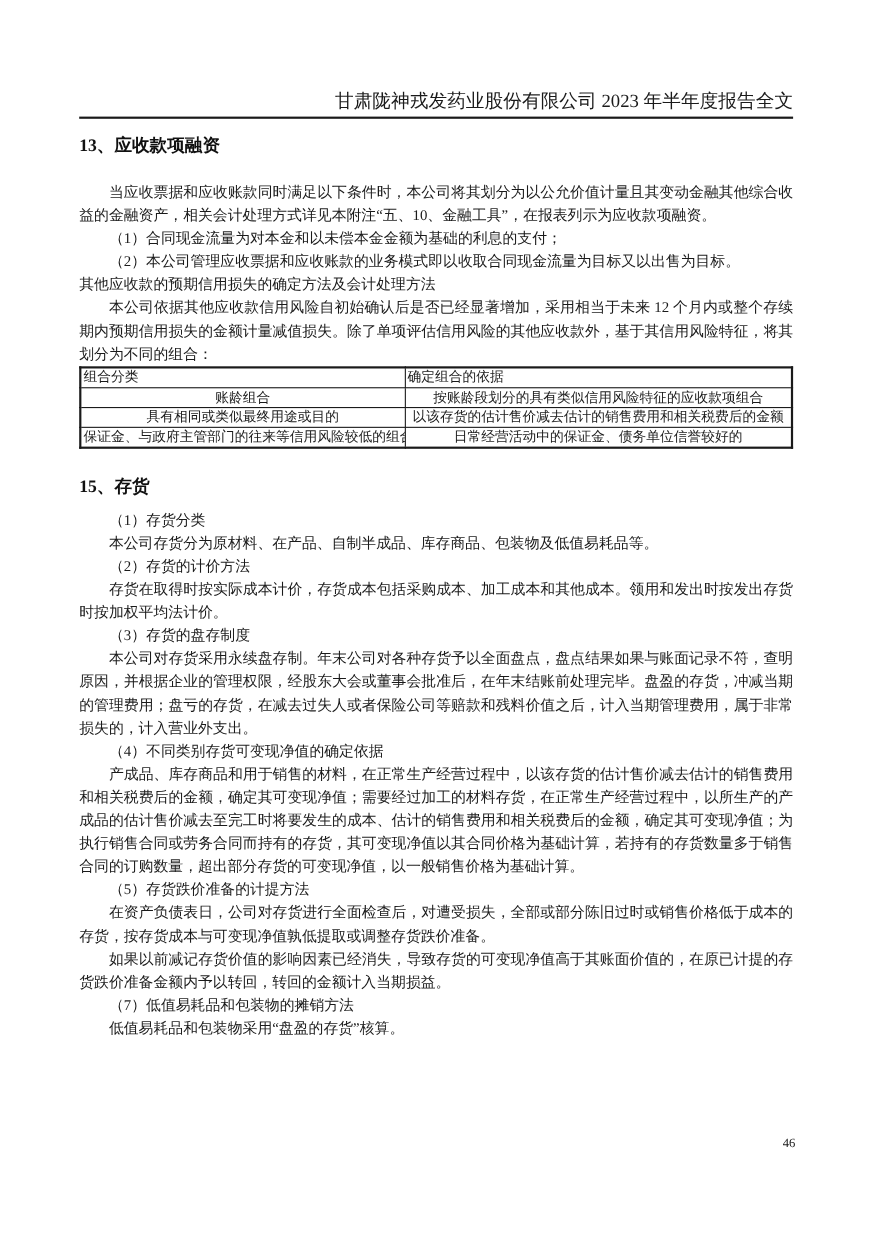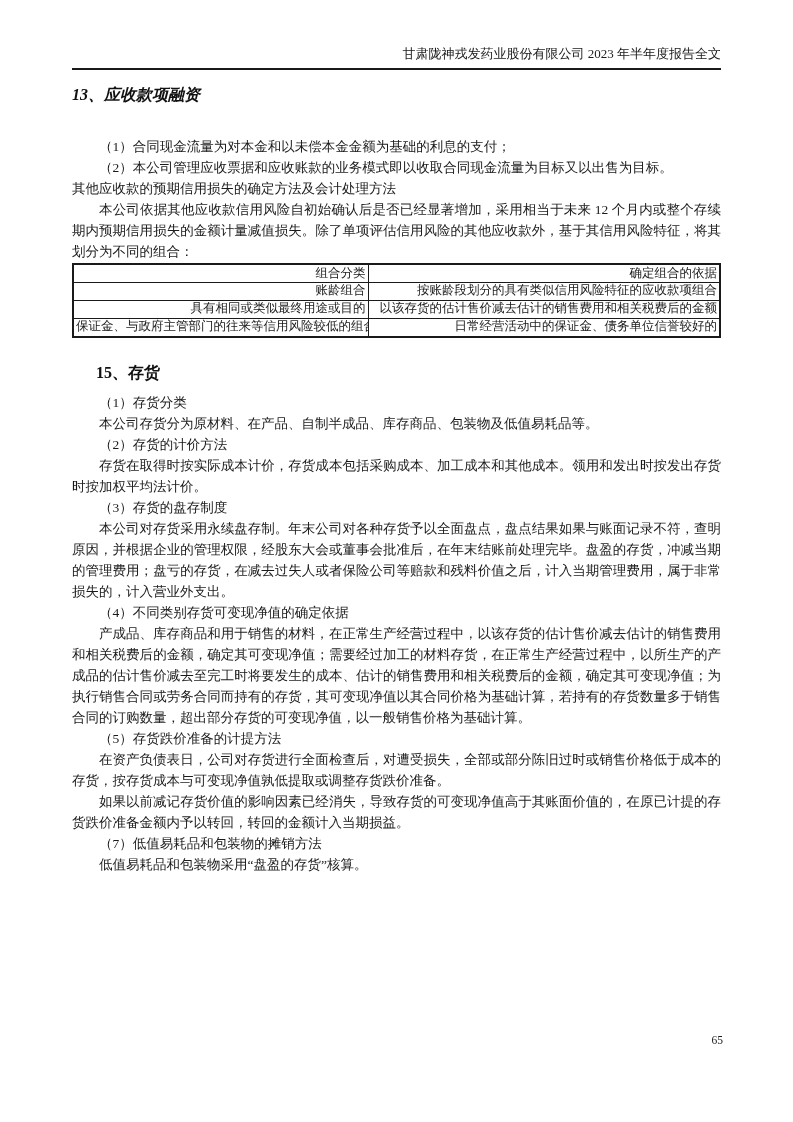--- a/index.html
+++ b/index.html
@@ -12,38 +12,38 @@
     width: 793px;
     height: 1122px;
     background: #ffffff;
     color: #1a1a1a;
     font-family: "Liberation Serif", "DejaVu Serif", serif;
     box-sizing: border-box;
     padding: 0 72px;
     overflow: hidden;
   }
   .doc-header {
-    padding-top: 46px;
+    padding-top: 84px;
     padding-bottom: 6px;
     border-bottom: 2px solid #1a1a1a;
     text-align: right;
-    font-size: 13px;
+    font-size: 17px;
     line-height: 16px;
     color: #1a1a1a;
   }
   h2.sec-heading {
     font-size: 16px;
     line-height: 18px;
     font-weight: bold;
     color: #111111;
     margin: 0;
   }
-  #h13 { margin-top: 16px; margin-bottom: 32px; font-style: italic; }
+  #h13 { margin-top: 16px; margin-bottom: 22px; }
   #h14 { margin-top: 24px; margin-bottom: 14px; }
-  #h15 { margin-top: 26px; margin-bottom: 10px; margin-left: 24px; }
+  #h15 { margin-top: 26px; margin-bottom: 10px; }
   .body-text p {
     margin: 0;
     font-size: 13.5px;
     line-height: 21px;
     text-align: justify;
     text-justify: inter-ideograph;
     word-break: break-all;
   }
   .body-text p.indent {
     text-indent: 2em;
@@ -62,25 +62,25 @@
     border: 1px solid #1a1a1a;
     font-size: 12.5px;
     line-height: 15px;
     font-weight: normal;
     padding: 1px 2px;
     height: 14px;
     overflow: hidden;
     white-space: nowrap;
   }
   table.combo-table th {
-    text-align: right;
+    text-align: left;
+    font-family: Liberation Mono, monospace;
   }
   table.combo-table td {
-    text-align: right;
-    font-family: Liberation Mono, monospace;
+    text-align: center;
   }
   col.c1 { width: 45.6%; }
   col.c2 { width: 54.4%; }
   .page-number {
     position: absolute;
     top: 1034px;
     right: 70px;
     font-size: 11.5px;
     color: #1a1a1a;
   }
@@ -89,20 +89,21 @@
 <body>
 
 <div class="page">
 
   <div class="doc-header">
     <span>甘肃陇神戎发药业股份有限公司 2023 年半年度报告全文</span>
   </div>
 
   <h2 class="sec-heading" id="h13">13、应收款项融资</h2>
   <div class="body-text">
+    <p class="indent">当应收票据和应收账款同时满足以下条件时，本公司将其划分为以公允价值计量且其变动金融其他综合收益的金融资产，相关会计处理方式详见本附注“五、10、金融工具”，在报表列示为应收款项融资。</p>
     <p class="indent">（1）合同现金流量为对本金和以未偿本金金额为基础的利息的支付；</p>
     <p class="indent">（2）本公司管理应收票据和应收账款的业务模式即以收取合同现金流量为目标又以出售为目标。</p>
   </div>
 
   <div class="body-text">
     <p class="flush">其他应收款的预期信用损失的确定方法及会计处理方法</p>
     <p class="indent">本公司依据其他应收款信用风险自初始确认后是否已经显著增加，采用相当于未来 12 个月内或整个存续期内预期信用损失的金额计量减值损失。除了单项评估信用风险的其他应收款外，基于其信用风险特征，将其划分为不同的组合：</p>
   </div>
 
   <table class="combo-table">
@@ -140,15 +141,15 @@
     <p class="indent">本公司对存货采用永续盘存制。年末公司对各种存货予以全面盘点，盘点结果如果与账面记录不符，查明原因，并根据企业的管理权限，经股东大会或董事会批准后，在年末结账前处理完毕。盘盈的存货，冲减当期的管理费用；盘亏的存货，在减去过失人或者保险公司等赔款和残料价值之后，计入当期管理费用，属于非常损失的，计入营业外支出。</p>
     <p class="indent">（4）不同类别存货可变现净值的确定依据</p>
     <p class="indent">产成品、库存商品和用于销售的材料，在正常生产经营过程中，以该存货的估计售价减去估计的销售费用和相关税费后的金额，确定其可变现净值；需要经过加工的材料存货，在正常生产经营过程中，以所生产的产成品的估计售价减去至完工时将要发生的成本、估计的销售费用和相关税费后的金额，确定其可变现净值；为执行销售合同或劳务合同而持有的存货，其可变现净值以其合同价格为基础计算，若持有的存货数量多于销售合同的订购数量，超出部分存货的可变现净值，以一般销售价格为基础计算。</p>
     <p class="indent">（5）存货跌价准备的计提方法</p>
     <p class="indent">在资产负债表日，公司对存货进行全面检查后，对遭受损失，全部或部分陈旧过时或销售价格低于成本的存货，按存货成本与可变现净值孰低提取或调整存货跌价准备。</p>
     <p class="indent">如果以前减记存货价值的影响因素已经消失，导致存货的可变现净值高于其账面价值的，在原已计提的存货跌价准备金额内予以转回，转回的金额计入当期损益。</p>
     <p class="indent">（7）低值易耗品和包装物的摊销方法</p>
     <p class="indent">低值易耗品和包装物采用“盘盈的存货”核算。</p>
   </div>
 
-  <div class="page-number">65</div>
+  <div class="page-number">46</div>
 
 </div>
 
 </body></html>

